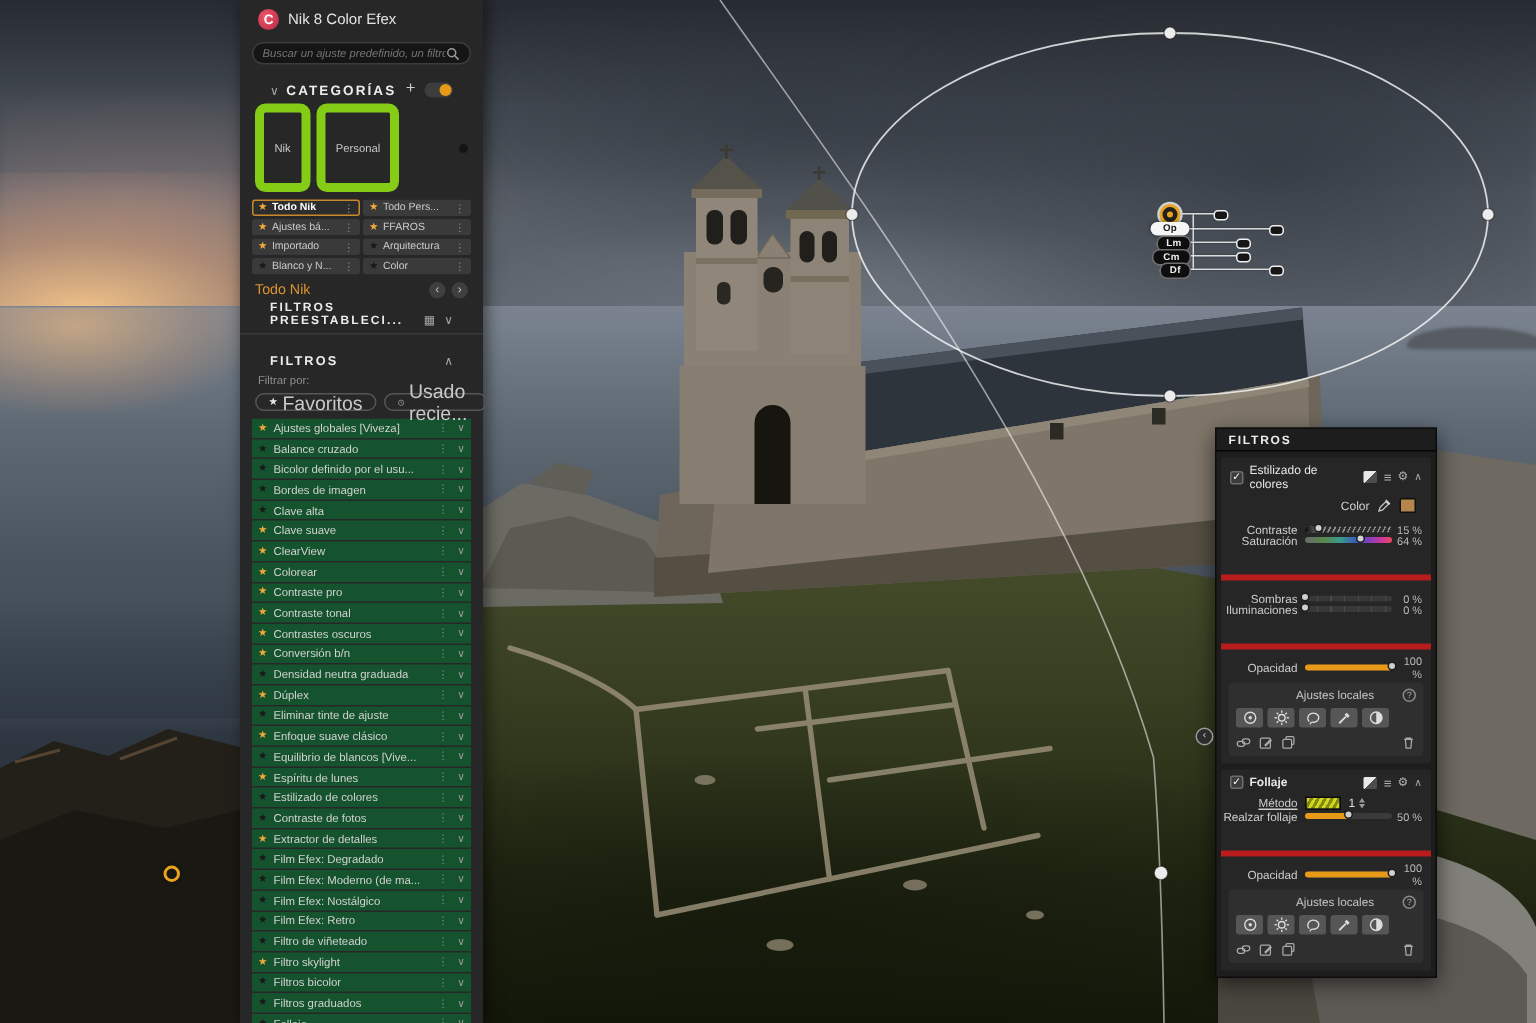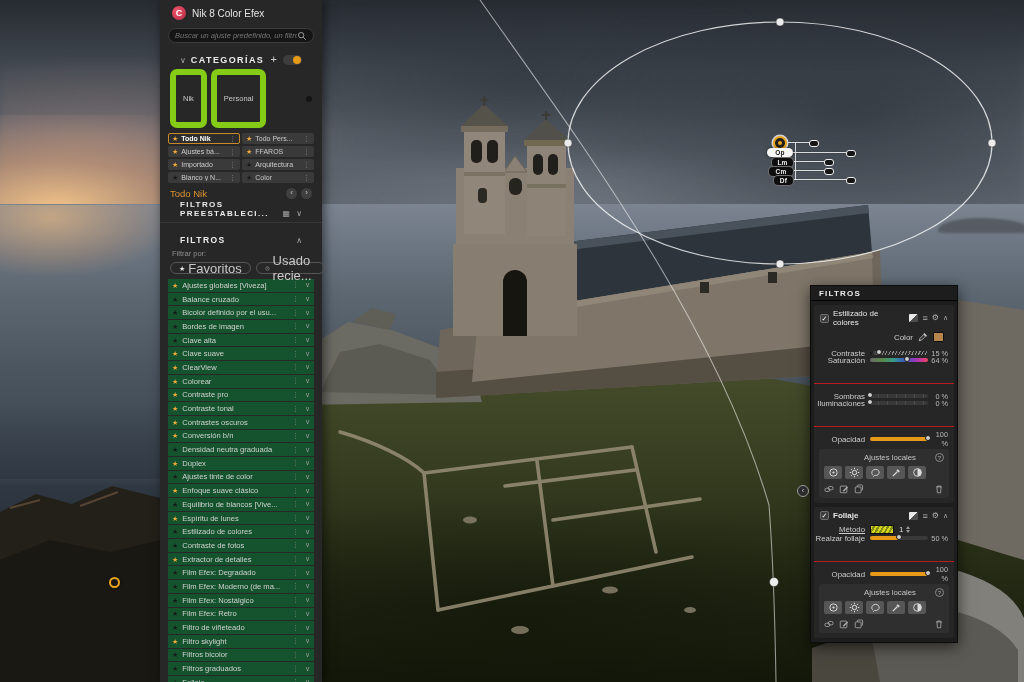--- a/index.html
+++ b/index.html
@@ -110,21 +110,21 @@
   .sl-row{display:flex;align-items:center;padding:0 6px 0 0;height:14px;}
   .sl-lbl{flex:0 0 56px;text-align:right;font-size:7.8px;color:#cdcdcd;padding-right:5px;white-space:nowrap;}
   .track{position:relative;flex:0 0 58px;height:4px;border-radius:2px;background:#3a3a3a;}
   .track.plain{background:#383838 repeating-linear-gradient(90deg,rgba(0,0,0,0) 0 8px,#4b4b4b 8px 9px);}
   .track.contrast{background:repeating-linear-gradient(115deg,#8a8a8a 0 1px,#2c2c2c 1px 3px);}
   .track.rainbow{background:linear-gradient(90deg,#6a6a6a,#57894a 22%,#3a9a8a 40%,#3a55c0 60%,#9a3ab8 78%,#d83a8a 92%,#e84a5a);}
   .track .dark{position:absolute;left:0;top:0;bottom:0;background:linear-gradient(90deg,#0a0a0a,#6f6f6f);border-radius:2px;}
   .track .fill{position:absolute;left:0;top:0;bottom:0;background:#e79a18;border-radius:2px;}
   .track .hd{position:absolute;top:-2px;width:6px;height:6px;border-radius:50%;background:#cfcfcf;border:1px solid #1c1c1c;}
   .sl-val{flex:1;text-align:right;font-size:7.3px;color:#b9b9b9;}
-  .sl-row.gend{border-bottom:1px solid #b91c1c;padding-bottom:23px;margin-bottom:5px;height:20px;}
+  .sl-row.gend{border-bottom:4px solid #b91c1c;padding-bottom:23px;margin-bottom:5px;height:20px;}
   .methodrow{display:flex;align-items:center;padding:1px 6px 3px 0;height:15px;}
   .methodrow .sl-lbl{flex:0 0 56px;text-decoration:underline;}
   .mswatch{width:24px;height:9px;border:1px solid #0d0d0d;background:repeating-linear-gradient(120deg,#d6d41f 0 2px,#7e8c10 2px 4px);}
   .mval{font-size:8px;color:#ddd;margin-left:5px;}
   .stepper{display:flex;flex-direction:column;margin-left:3px;gap:1px;}
   .stepper i{width:0;height:0;border-left:2.5px solid rgba(0,0,0,0);border-right:2.5px solid rgba(0,0,0,0);}
   .stepper .up{border-bottom:3px solid #9a9a9a;} .stepper .dn{border-top:3px solid #9a9a9a;}
   .localbox{background:#2f2f2f;border-radius:3px;margin:3px 5px 0 5px;padding:4px 5px 4px 5px;}
   .localhead{display:flex;align-items:center;font-size:7.8px;color:#c5c5c5;margin-left:40px;}
   .qmark{margin-left:auto;width:9px;height:9px;border:1px solid #8a8a8a;border-radius:50%;font-size:6px;
@@ -435,21 +435,21 @@
         <span class="chev-d"></span>
       </div>
       <div class="f-row">
         <span class="star on"></span>
         <span class="f-lbl">Dúplex</span>
         <span class="kebab"></span>
         <span class="chev-d"></span>
       </div>
       <div class="f-row">
         <span class="star off"></span>
-        <span class="f-lbl">Ajustes tinte de color</span>
+        <span class="f-lbl">Eliminar tinte de ajuste</span>
         <span class="kebab"></span>
         <span class="chev-d"></span>
       </div>
       <div class="f-row">
         <span class="star on"></span>
         <span class="f-lbl">Enfoque suave clásico</span>
         <span class="kebab"></span>
         <span class="chev-d"></span>
       </div>
       <div class="f-row">

